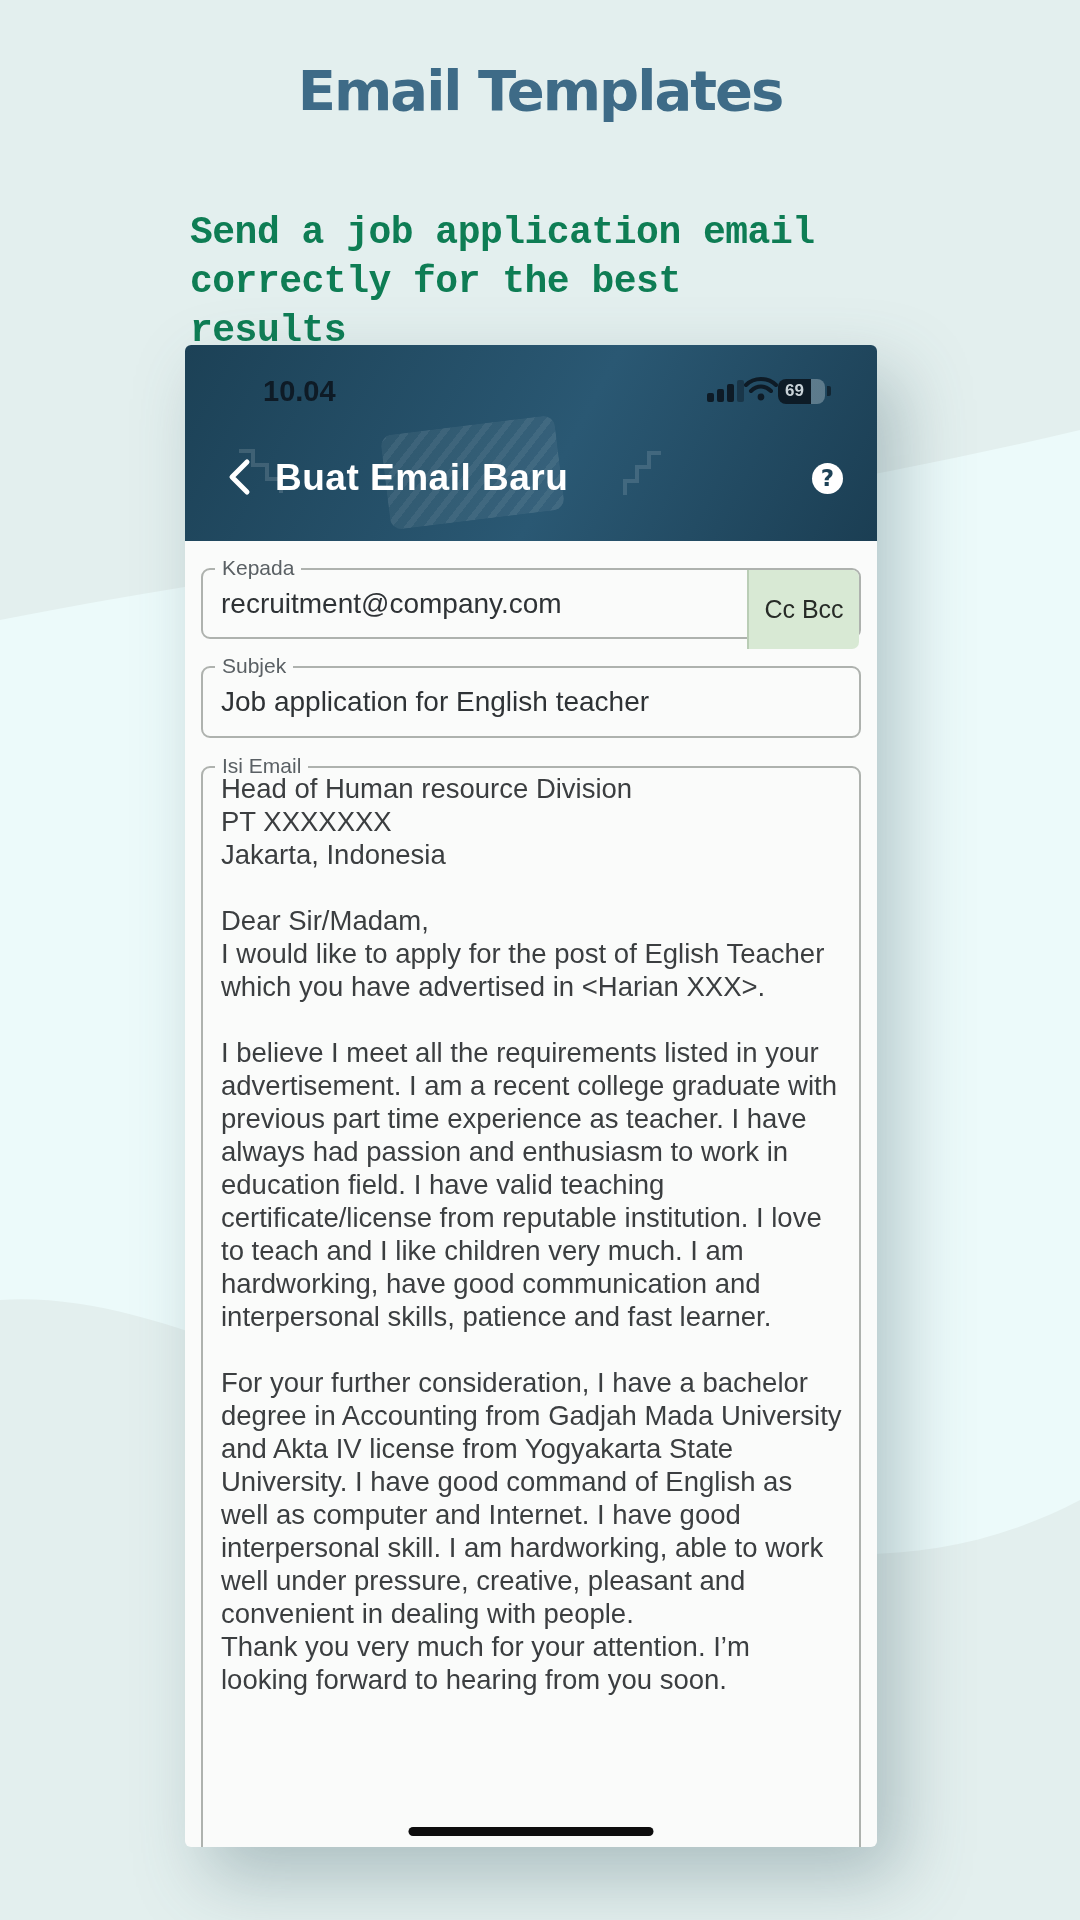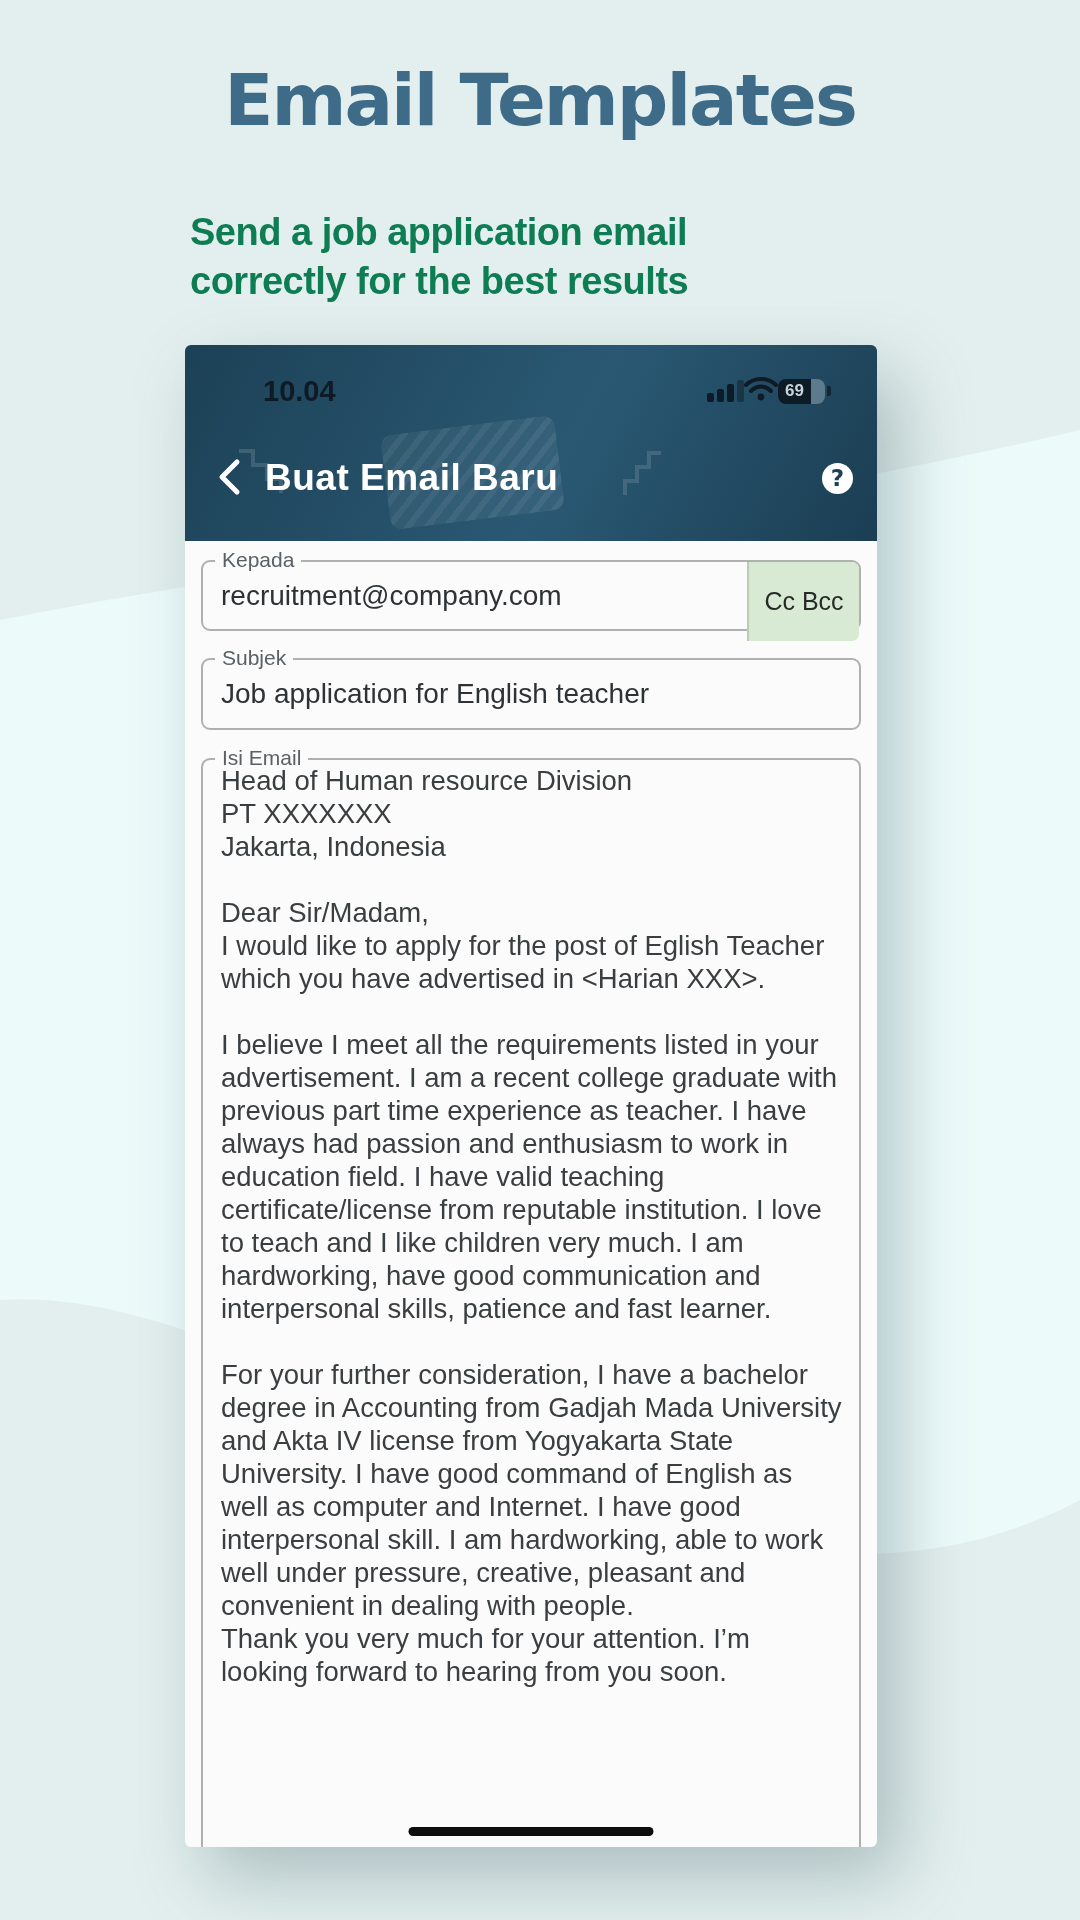--- a/index.html
+++ b/index.html
@@ -5,26 +5,26 @@
   html,body{margin:0;padding:0;}
   .canvas{
     position:relative;width:1080px;height:1920px;overflow:hidden;
     background:#e3efee;font-family:"Liberation Sans",sans-serif;
   }
   .bg-wave{position:absolute;left:0;top:0;width:1080px;height:1920px;pointer-events:none;}
 
   
   .page-title{
     position:absolute;left:0;top:58px;width:1080px;text-align:center;
-    font-family:"DejaVu Sans",sans-serif;font-weight:bold;font-size:72px;
+    font-family:"DejaVu Sans",sans-serif;font-weight:bold;font-size:56px;
     letter-spacing:-2px;color:#3e6b87;margin:0;
   }
   .page-subtitle{
     position:absolute;left:190px;top:208px;width:640px;
-    font-family:Liberation Sans, sans-serif;font-weight:bold;font-size:38px;
+    font-family:Liberation Mono, monospace;font-weight:bold;font-size:38px;
     line-height:49px;letter-spacing:-0.5px;color:#0e7d54;margin:0;
   }
 
   
   .phone{
     position:absolute;left:185px;top:345px;width:692px;height:1502px;
     background:#fafbfa;border-radius:6px;overflow:hidden;
     box-shadow:22px 30px 70px rgba(70,100,110,0.35);
   }
   .phone-header{
@@ -47,21 +47,21 @@
   .battery{
     position:relative;width:47px;height:25px;border-radius:8px;
     background:linear-gradient(90deg,#0d1b26 0%,#0d1b26 70%,rgba(190,205,212,0.38) 70%);
     display:flex;align-items:center;justify-content:flex-start;
   }
   .battery span{width:70%;text-align:center;font-size:17px;font-weight:700;color:#c9d3d8;}
   .battery-nub{width:4px;height:10px;border-radius:0 2px 2px 0;background:rgba(14,27,38,0.75);margin-left:2px;}
 
   .nav-bar{
     position:absolute;top:96px;left:0;right:0;height:74px;
-    display:flex;align-items:center;padding:0 24px;
+    display:flex;align-items:center;padding:0 34px;
   }
   .back-btn{width:40px;height:44px;display:flex;align-items:center;justify-content:center;background:none;border:none;cursor:pointer;}
   .nav-title{margin-left:16px;font-size:37px;font-weight:700;color:#ffffff;letter-spacing:0.5px;}
   .help-btn{
     margin-left:auto;width:31px;height:31px;border-radius:50%;background:#ffffff;
     color:#1d4257;font-weight:bold;font-size:23px;line-height:31px;text-align:center;
     border:none;padding:0;cursor:pointer;font-family:"DejaVu Sans",sans-serif;
   }
   .zig{position:absolute;pointer-events:none;}
   .envelope-deco{
@@ -72,21 +72,21 @@
     transform:rotate(-7deg);pointer-events:none;
   }
 
   
   .form{position:relative;padding:0 16px;}
   .field{position:relative;border:2px solid #aeb2ae;border-radius:9px;background:#fafbfa;box-sizing:border-box;}
   .field-label{
     position:absolute;top:-14px;left:12px;background:#fafbfa;padding:0 7px;
     font-size:21px;color:#5a6064;line-height:24px;
   }
-  .field-kepada{margin-top:19px;height:71px;}
+  .field-kepada{margin-top:27px;height:71px;}
   .field-value{display:block;line-height:67px;padding-left:18px;font-size:28px;color:#2e3235;white-space:nowrap;}
   .ccbcc-btn{
     position:absolute;top:0;right:0;height:79px;width:112px;
     background:#d8e9d4;border:none;border-left:2px solid #b9cdb5;
     border-radius:0 7px 7px 0;font-size:25px;color:#272b27;cursor:pointer;
     font-family:"Liberation Sans",sans-serif;
   }
   .field-subjek{margin-top:27px;height:72px;}
   .field-isi{margin-top:28px;height:1160px;border-radius:9px 9px 0 0;}
   .body-text{

